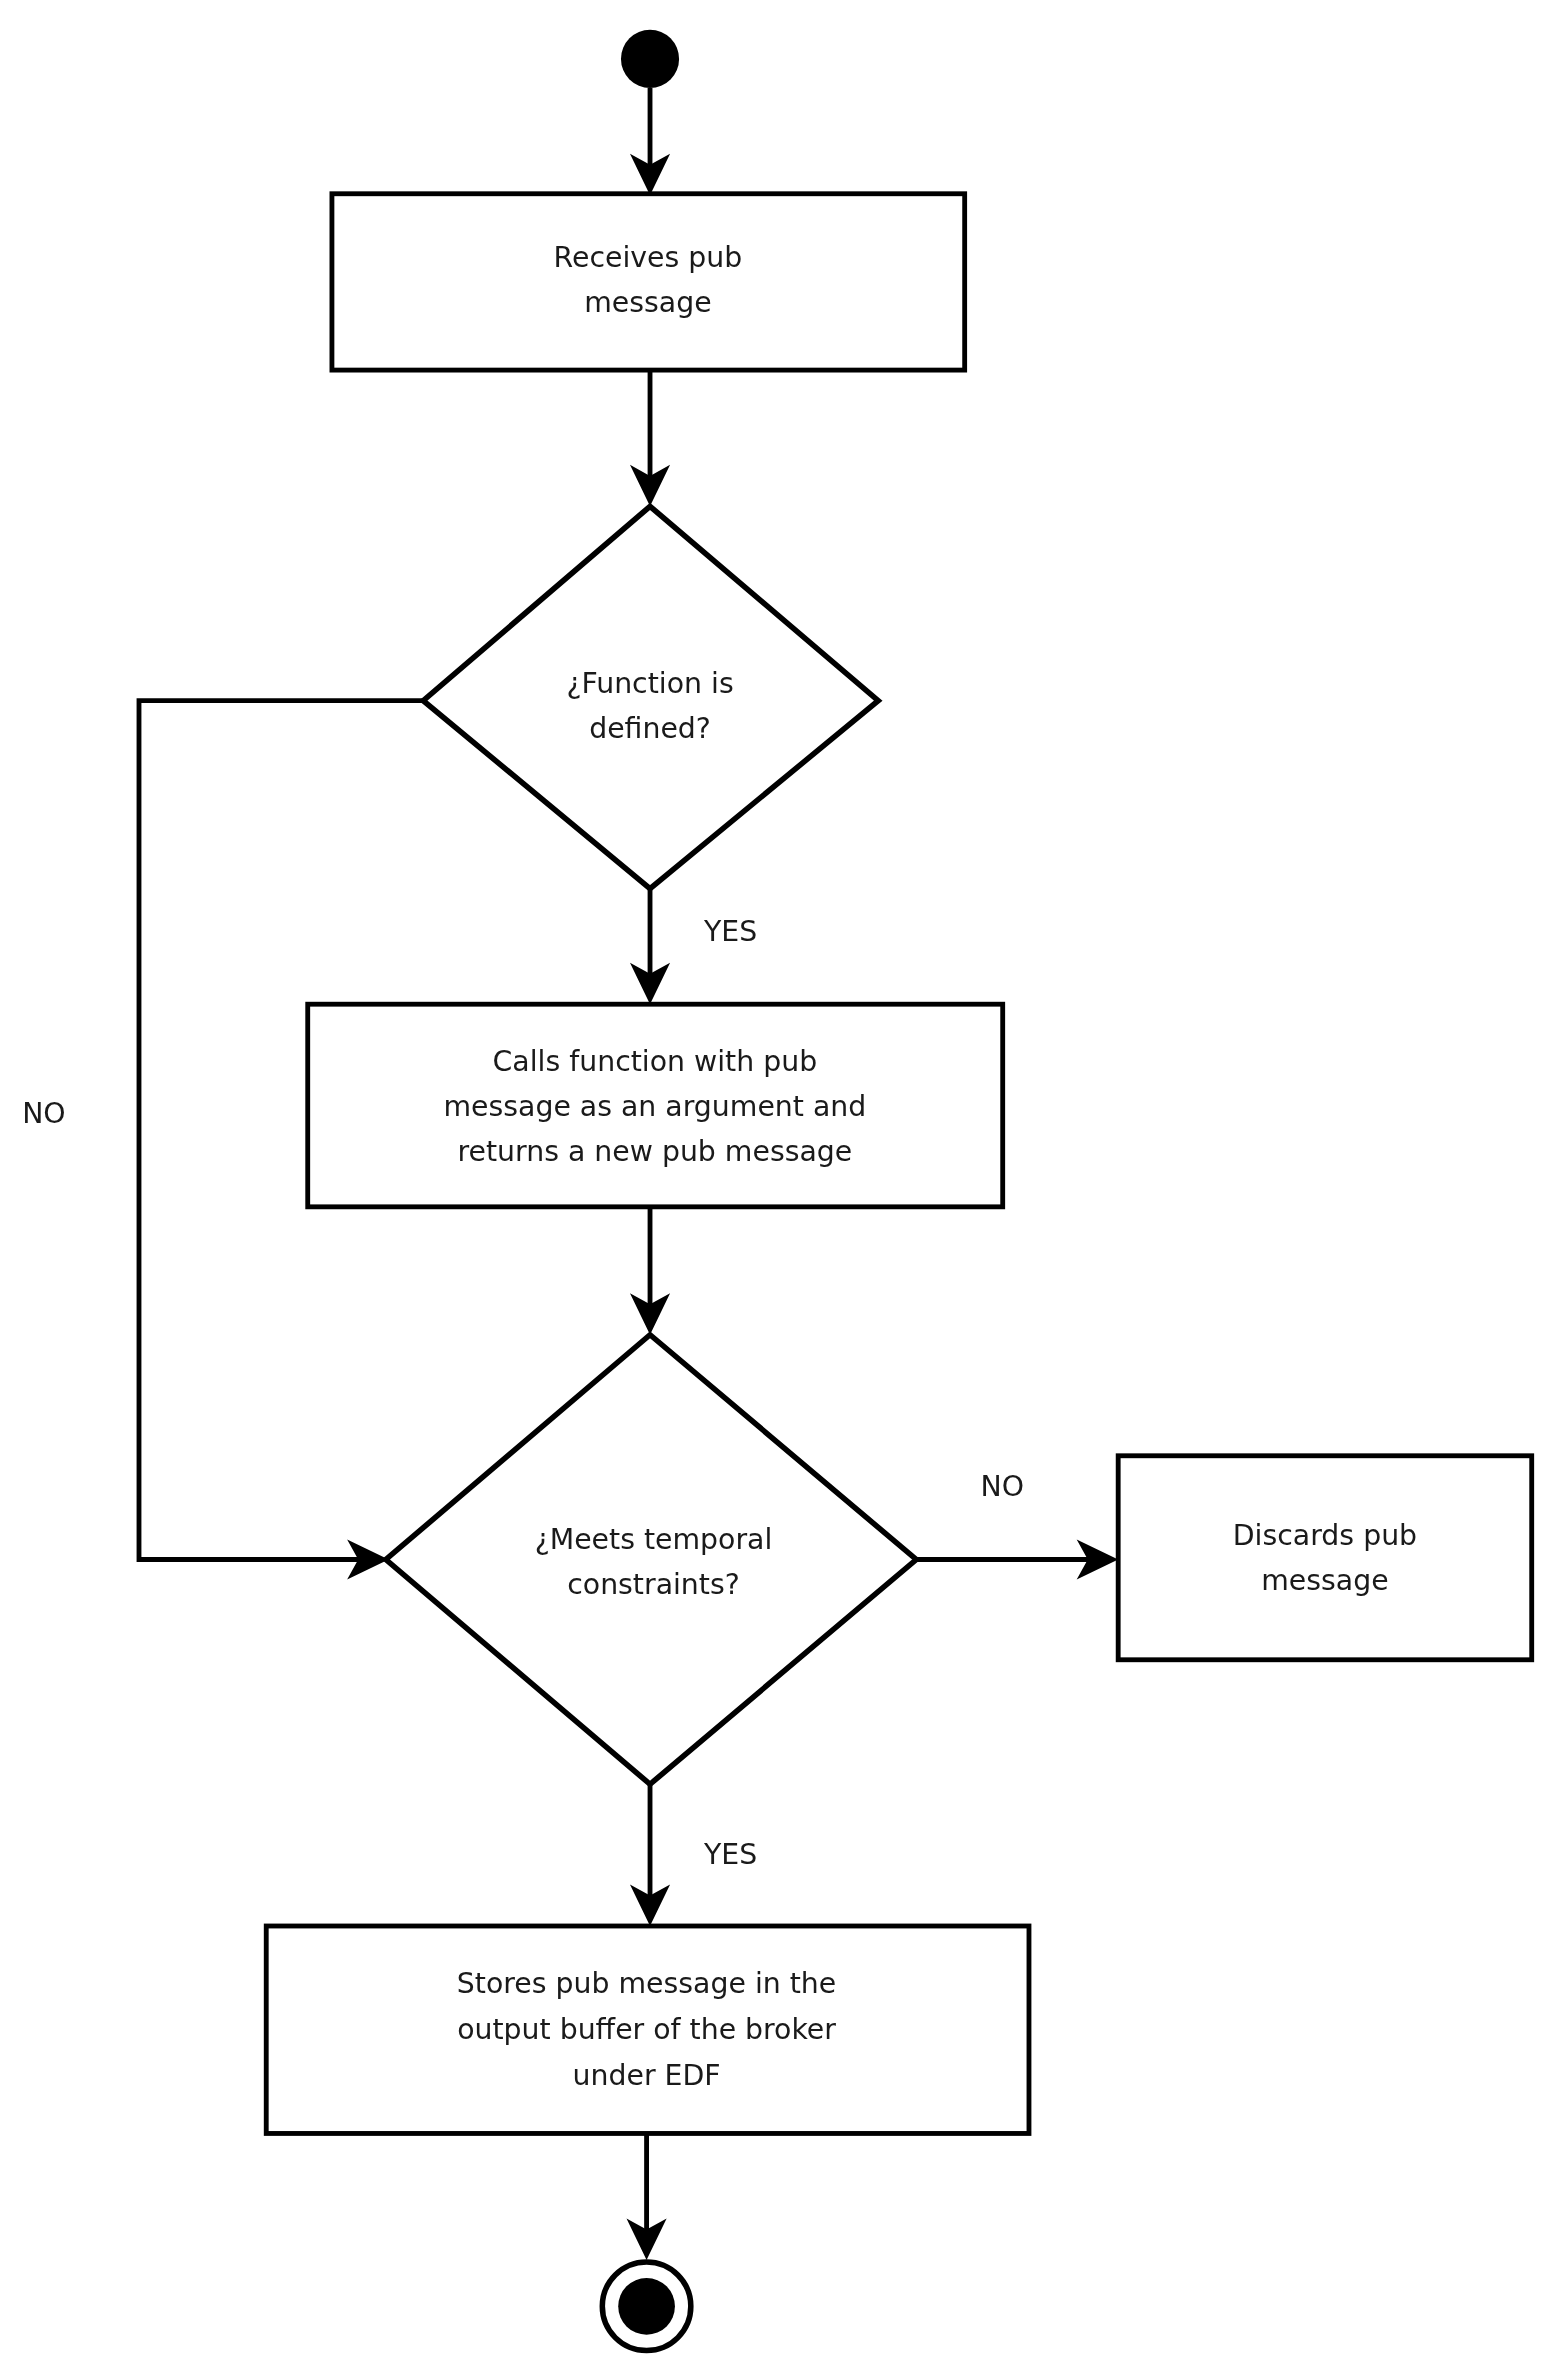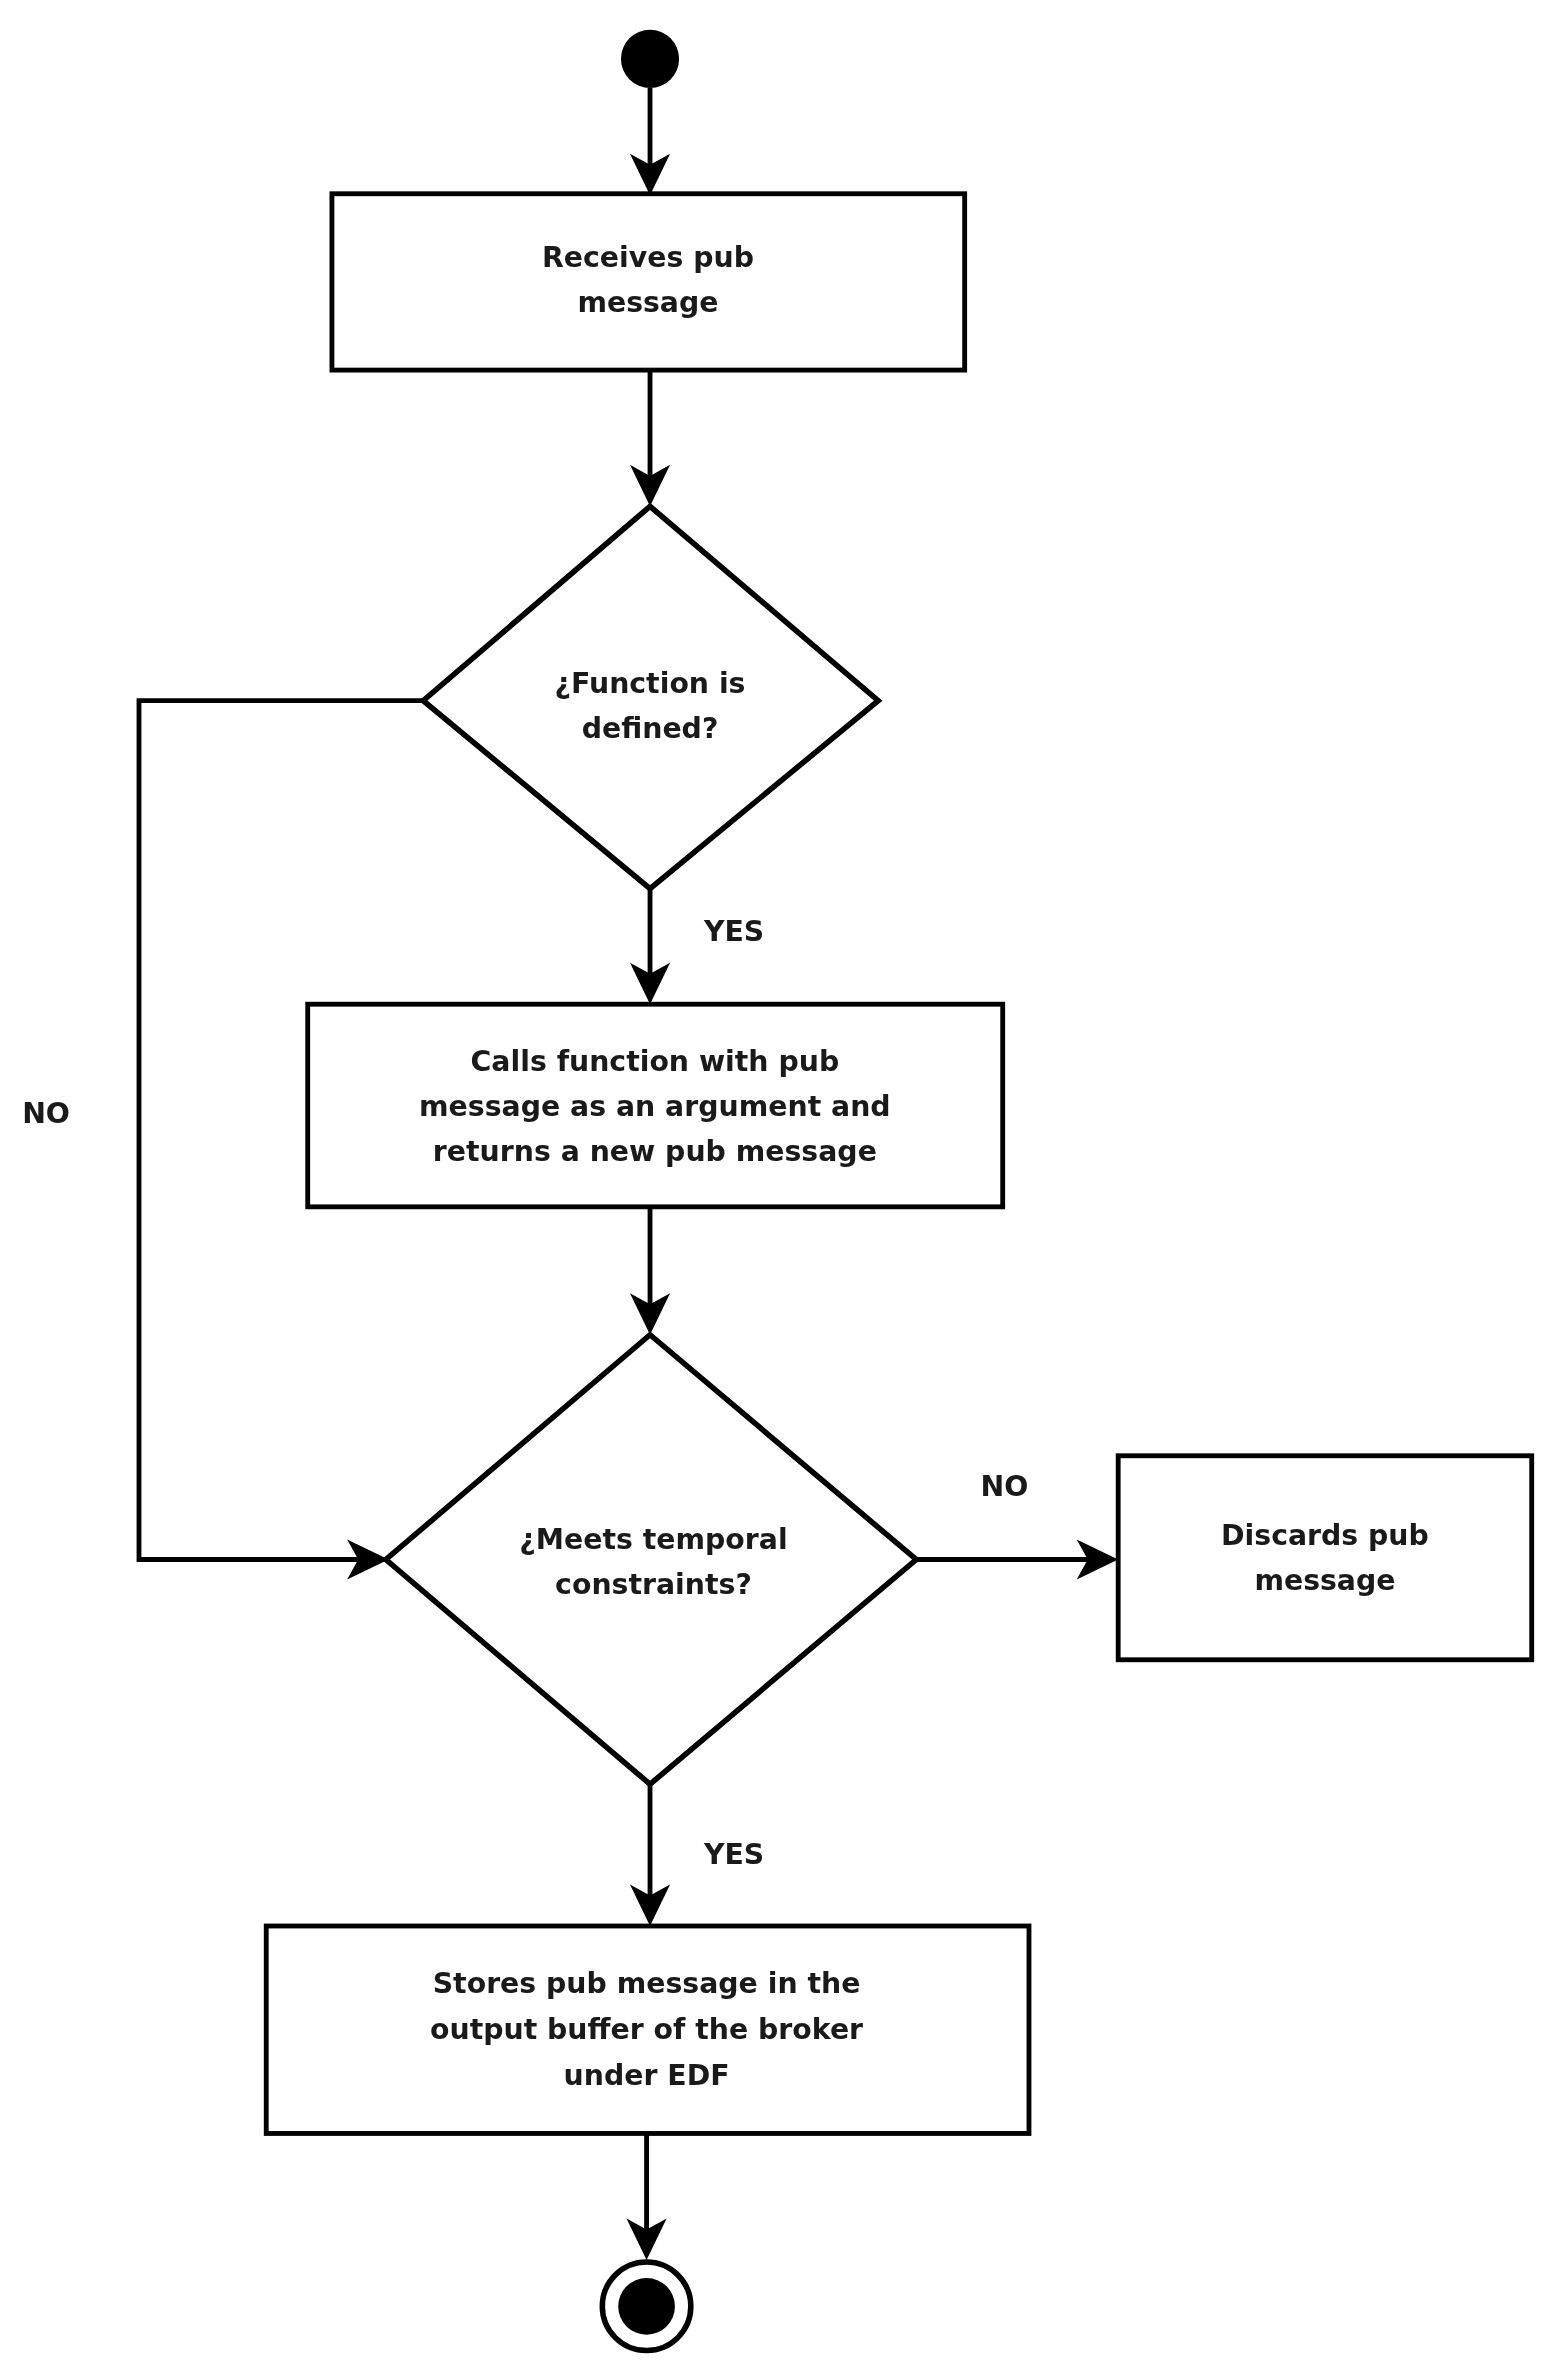--- a/index.html
+++ b/index.html
@@ -11,21 +11,20 @@
     width: 1549px;
     height: 2377px;
     font-family: "DejaVu Sans", sans-serif;
     overflow: hidden;
   }
   #flow-root {
     position: relative;
     width: 1488px;
     height: 2377px;
     background: #ffffff;
-    font-weight: bold;
   }
   svg.flow {
     display: block;
     width: 1549px;
     height: 2377px;
   }
   .node-shape {
     fill: #ffffff;
     stroke: #000000;
     stroke-width: 7;

